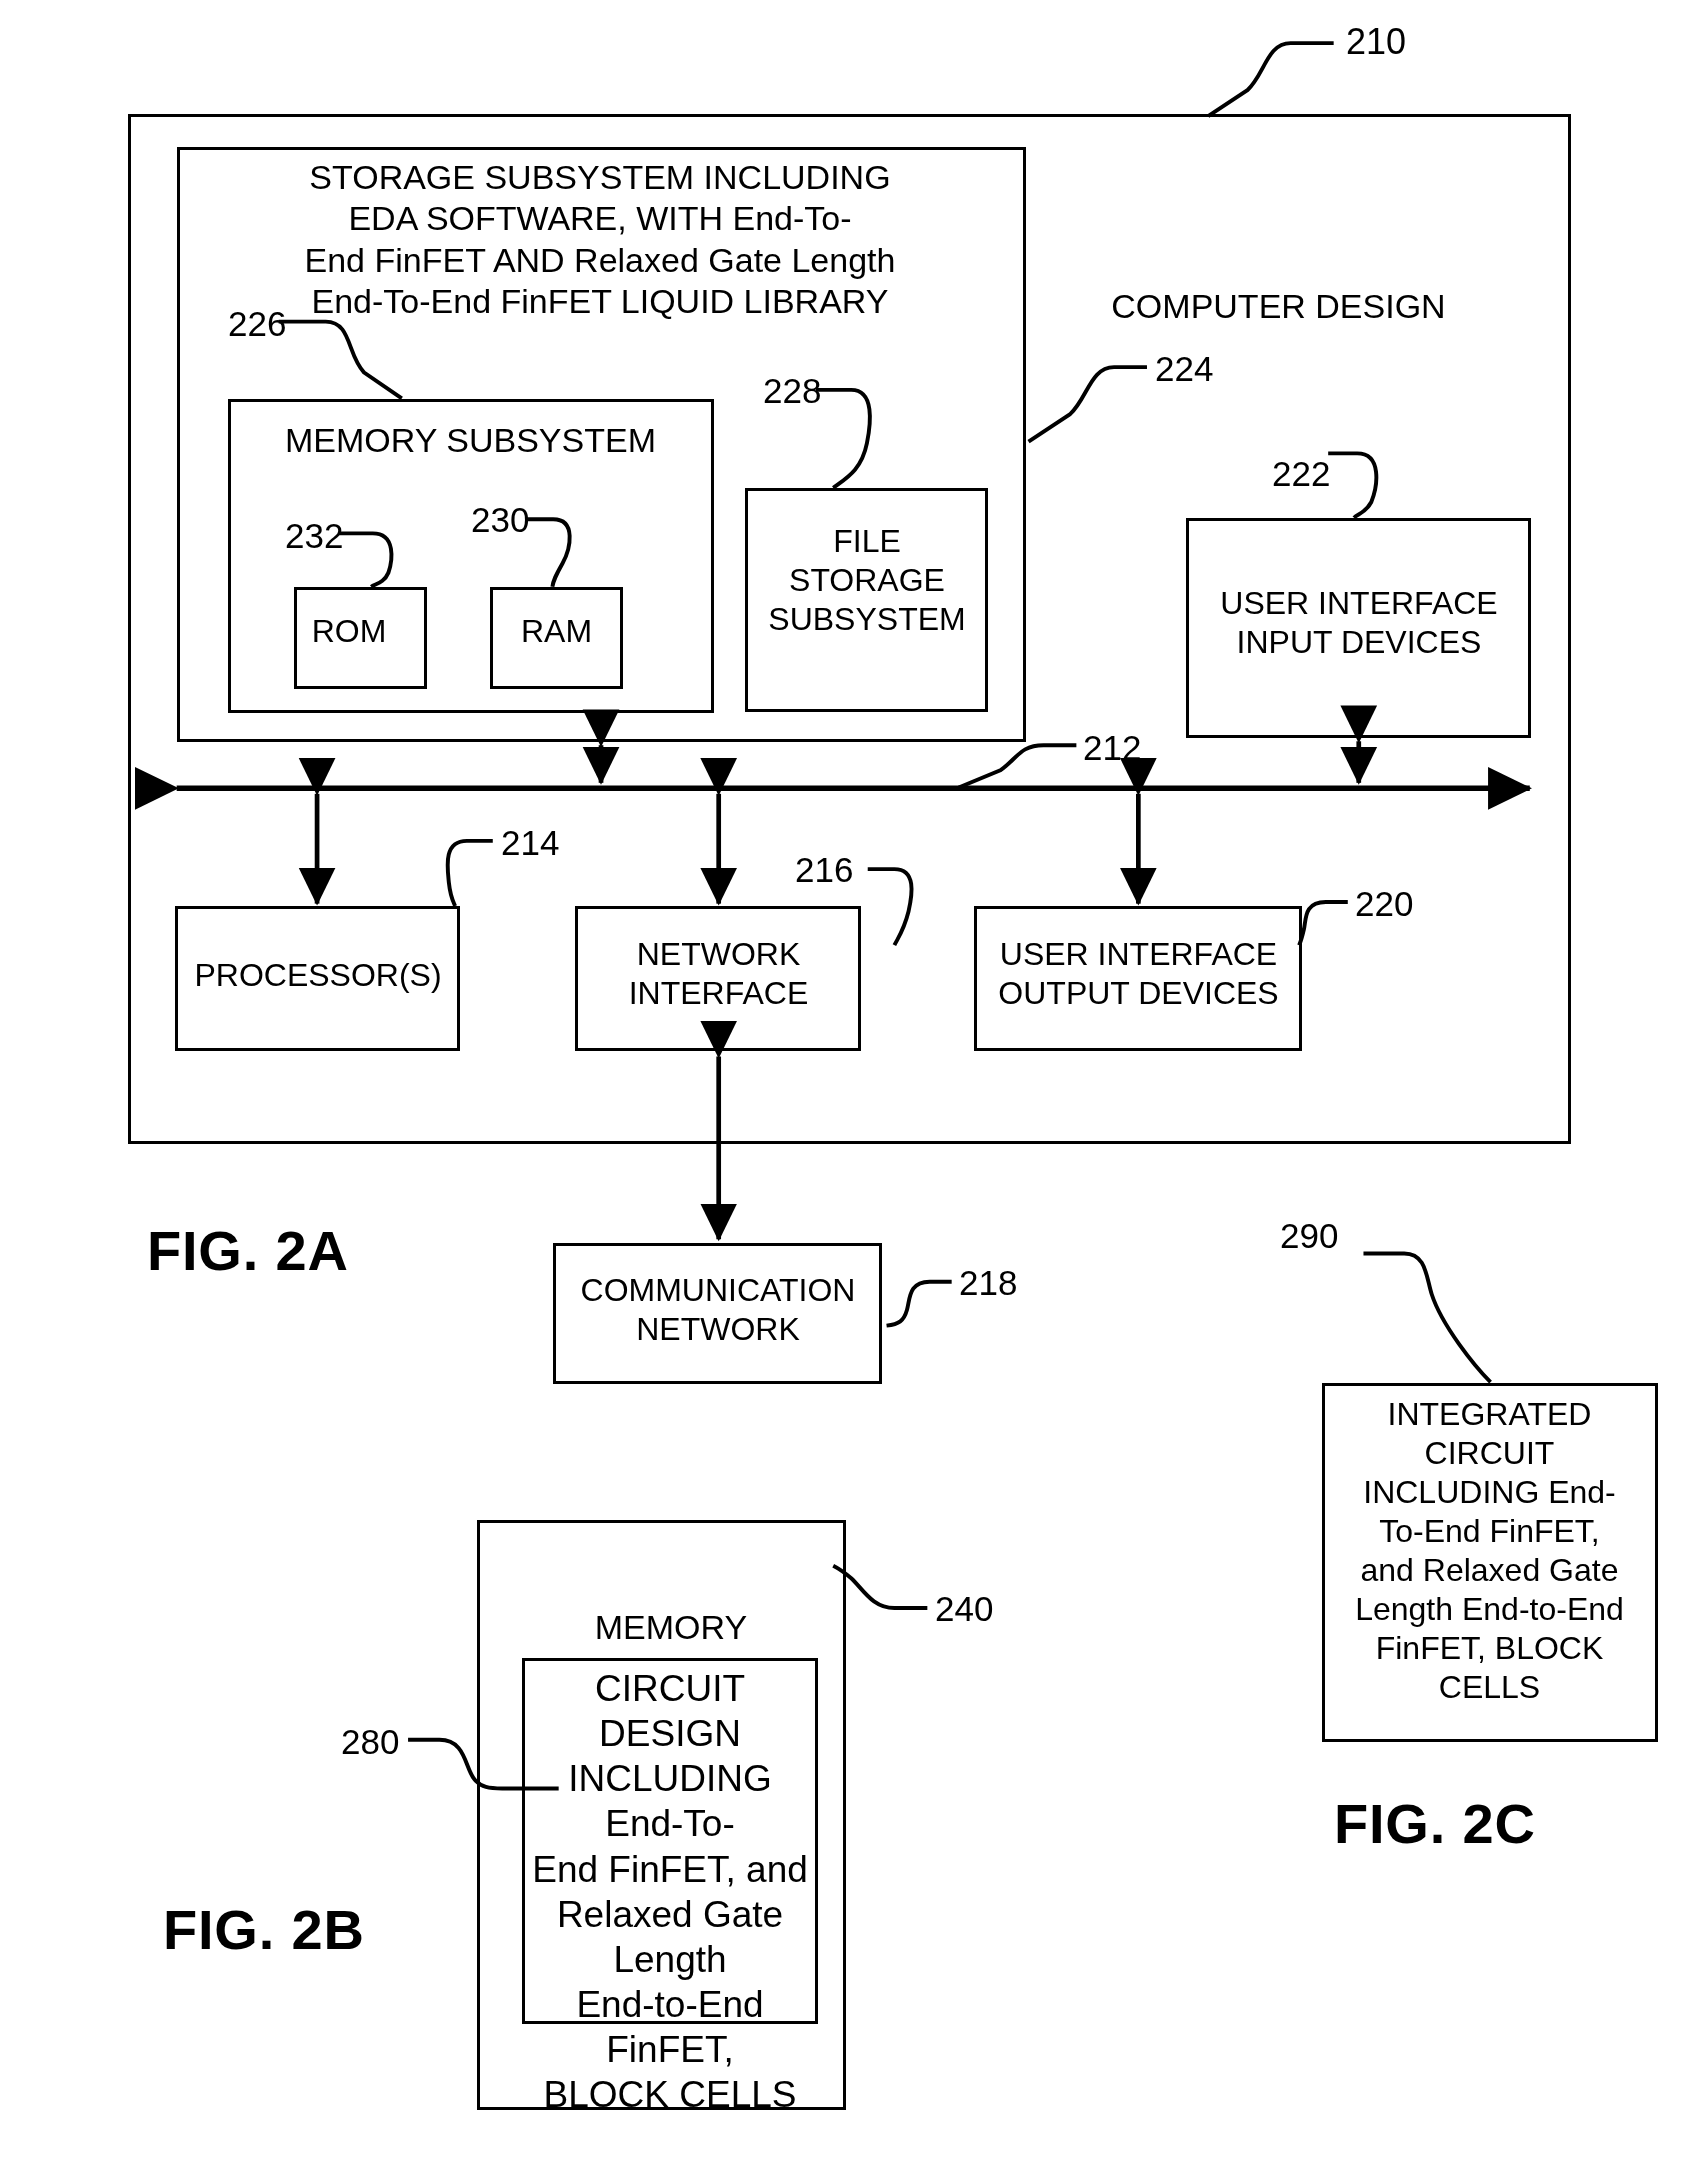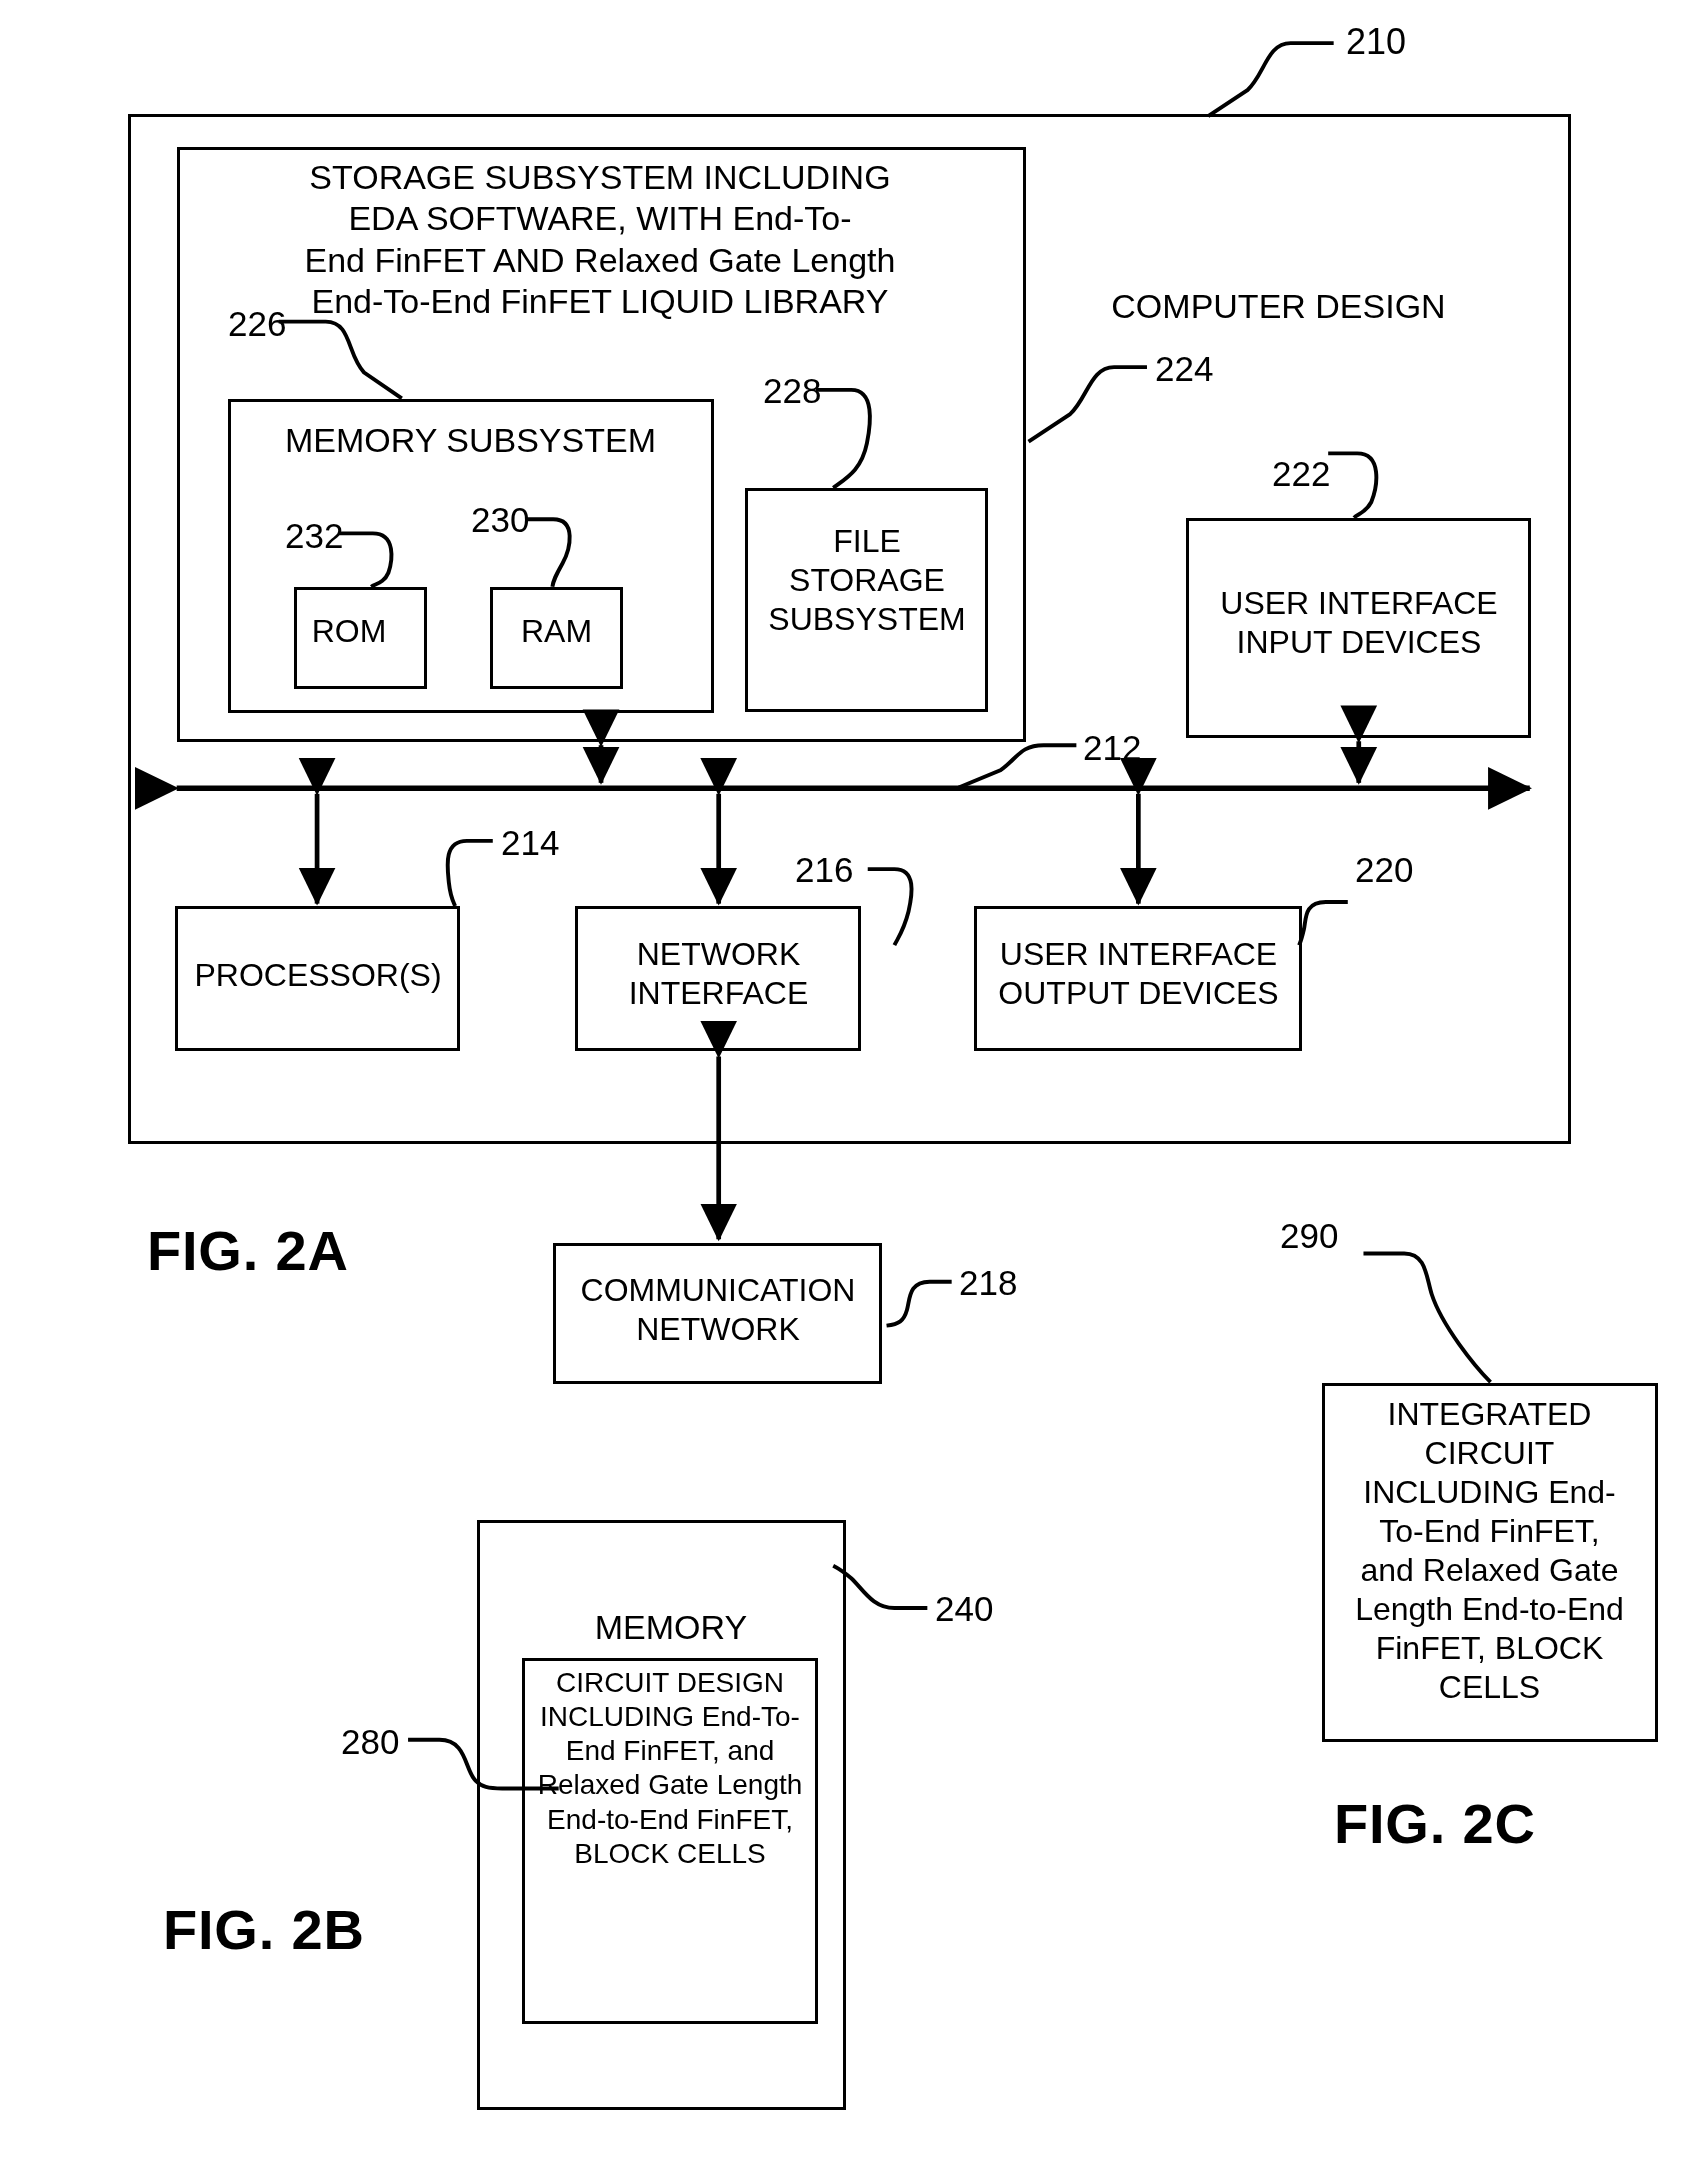--- a/index.html
+++ b/index.html
@@ -87,37 +87,37 @@
   .lbl-ui-input { left: 1188px; top: 584px; width: 342px; font-size: 32px; }
   .lbl-processor { left: 177px; top: 956px; width: 282px; font-size: 32px; }
   .lbl-network-interface { left: 577px; top: 935px; width: 283px; font-size: 32px; }
   .lbl-ui-output { left: 976px; top: 935px; width: 325px; font-size: 32px; }
   .lbl-communication-network { left: 555px; top: 1271px; width: 326px; font-size: 32px; }
 
   
   #memory-outer-box { left: 477px; top: 1520px; width: 369px; height: 590px; }
   #circuit-design-box { left: 522px; top: 1658px; width: 296px; height: 366px; }
   .lbl-memory { left: 526px; top: 1607px; width: 290px; font-size: 34px; }
-  .lbl-circuit-design { left: 528px; top: 1666px; width: 284px; font-size: 28px; }
+  .lbl-circuit-design { left: 528px; top: 1666px; width: 284px; font-size: 37px; }
 
   
   #integrated-circuit-box { left: 1322px; top: 1383px; width: 336px; height: 359px; }
   .lbl-integrated-circuit { left: 1327px; top: 1395px; width: 325px; font-size: 32px; }
 
   .ref-210 { left: 1346px; top: 23.5px; font-size: 36px; }
   .ref-226 { left: 228px;  top: 306px; }
   .ref-228 { left: 763px;  top: 373px; }
   .ref-224 { left: 1155px; top: 351px; }
   .ref-222 { left: 1272px; top: 456px; }
   .ref-232 { left: 285px;  top: 518px; }
   .ref-230 { left: 471px;  top: 502px; }
   .ref-212 { left: 1083px; top: 730px; }
   .ref-214 { left: 501px;  top: 825px; }
   .ref-216 { left: 795px; top: 852px; }
-  .ref-220 { left: 1355px; top: 852px; }
+  .ref-220 { left: 1355px; top: 886px; }
   .ref-218 { left: 959px; top: 1265px; }
   .ref-280 { left: 341px;  top: 1724px; }
   .ref-290 { left: 1280px; top: 1218px; }
 
   .fig-2a { left: 147px;  top: 1218px; }
   .fig-2b { left: 163px;  top: 1897px; }
   .fig-2c { left: 1334px; top: 1791px; }
 </style>
 </head>
 <body>

